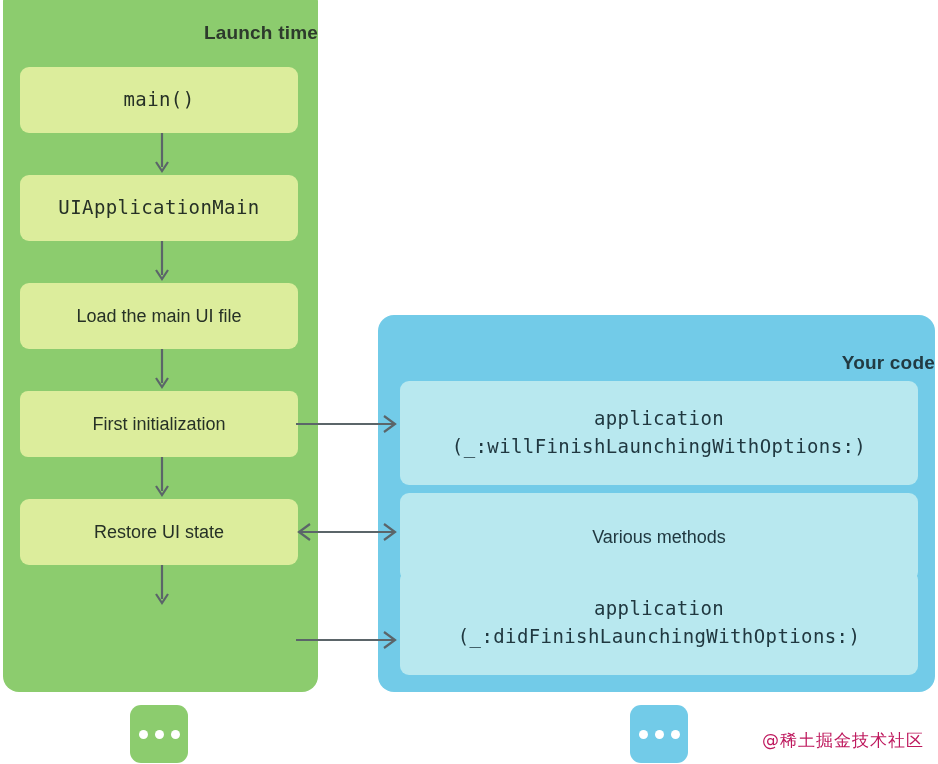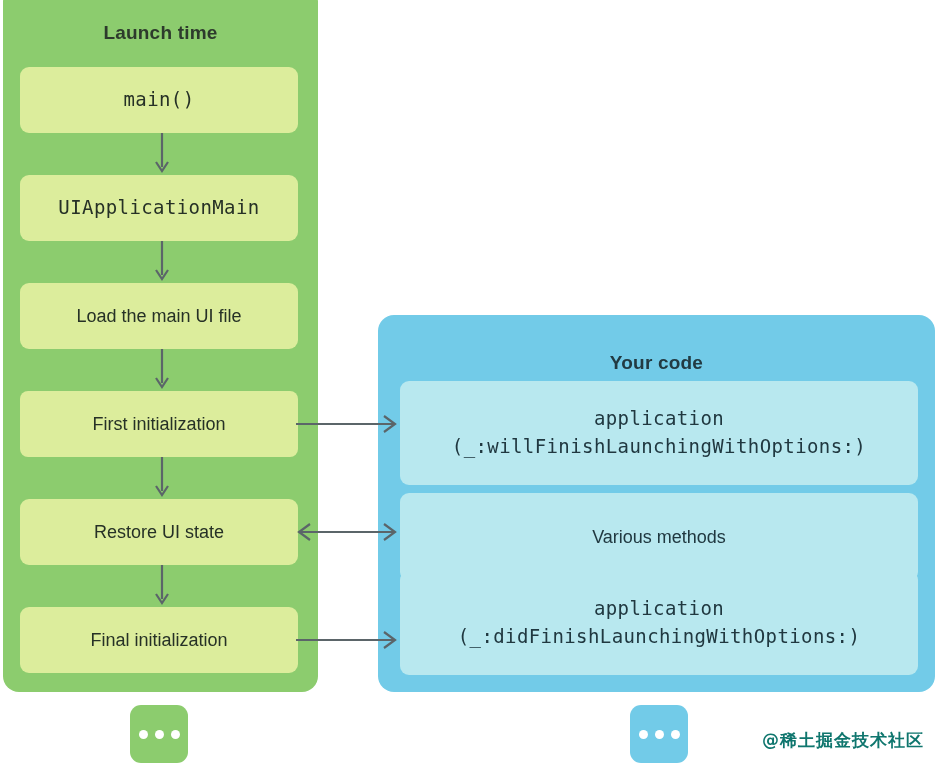--- a/index.html
+++ b/index.html
@@ -8,21 +8,21 @@
     background:#ffffff;
     font-family:"Liberation Sans", sans-serif;
     overflow:hidden;
     position:relative;
   }
   .stage{position:absolute;left:0;top:0;width:938px;height:764px;}
 
   
   .panel{position:absolute;border-radius:16px;}
   .panel-title{
-    position:absolute;left:0;right:0;text-align:center;
+    position:absolute;left:0;right:0;text-align:right;
     font-weight:bold;font-size:19px;color:#2d3a2c;
     letter-spacing:.2px;
   }
 
   #launch-panel{left:3px;top:-14px;width:315px;height:706px;background:#8ccc6e;}
   #launch-title{top:36px;}
 
   #code-panel{left:378px;top:315px;width:557px;height:377px;background:#72cbe8;}
   #code-title{top:37px;color:#223a42;}
 
@@ -65,24 +65,23 @@
     position:absolute;width:58px;height:58px;border-radius:11px;
     display:flex;align-items:center;justify-content:center;gap:7px;
   }
   .chip .dot{width:9px;height:9px;border-radius:50%;background:#ffffff;}
   #chip-green{left:130px;top:705px;background:#8ccc6e;}
   #chip-blue{left:630px;top:705px;background:#72cbe8;}
 
   
   #watermark{
     position:absolute;right:14px;bottom:12px;
-    font-size:17px;color:#0f766e;letter-spacing:1px;
+    font-size:17px;color:#be185d;letter-spacing:1px;
     font-family:"DejaVu Sans", sans-serif;
     white-space:nowrap;
-    font-weight:bold;
   }
 </style>
 </head>
 <body>
 
 <div class="stage">
 
   <div class="panel" id="launch-panel">
     <div class="panel-title" id="launch-title">Launch time</div>
 
@@ -99,23 +98,20 @@
     </div>
 
     <div class="step green sans" style="top:405px;border-radius:8px;">
       <span>First initialization</span>
     </div>
 
     <div class="step green sans" style="top:513px;">
       <span>Restore UI state</span>
     </div>
 
-    <div class="step green sans" style="top:621px;">
-      <span>Final initialization</span>
-    </div>
 
     <div class="v-arrow" style="top:147px;">
       <svg width="14" height="42" viewBox="0 0 14 42">
         <line x1="7" y1="0" x2="7" y2="34" stroke="#5b6569" stroke-width="2.2"></line>
         <polyline points="1,29 7,38 13,29" fill="none" stroke="#5b6569" stroke-width="2.2"></polyline>
       </svg>
     </div>
     <div class="v-arrow" style="top:255px;">
       <svg width="14" height="42" viewBox="0 0 14 42">
         <line x1="7" y1="0" x2="7" y2="34" stroke="#5b6569" stroke-width="2.2"></line>

